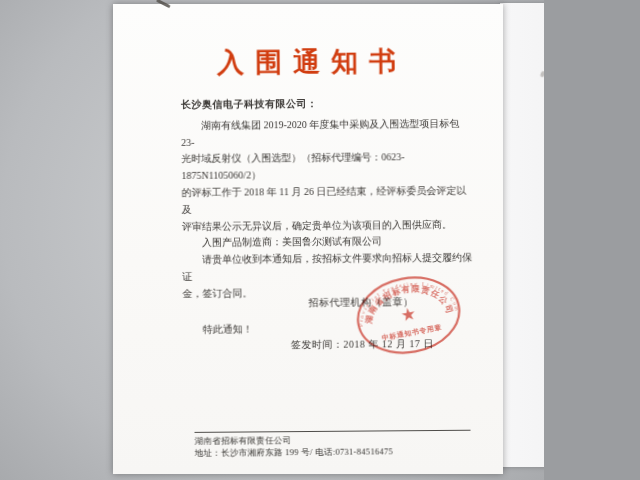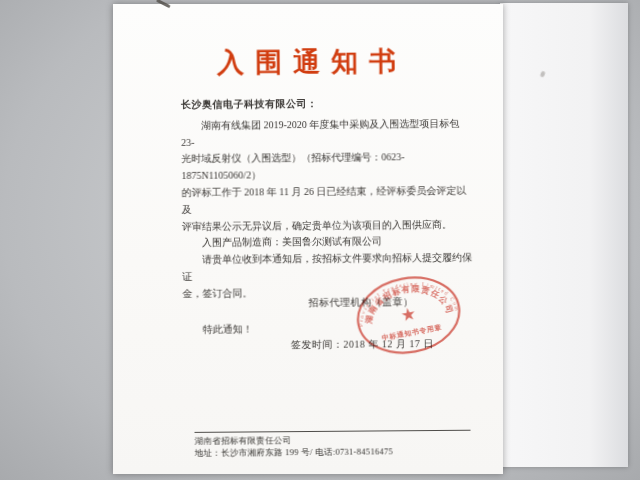--- a/index.html
+++ b/index.html
@@ -1,17 +1,17 @@
 <!DOCTYPE html>
 <html><head>
 <meta charset="utf-8">
 <style>
   html,body{margin:0;padding:0;background:#9b9da0;}
   .screen{
-    position:relative;width:640px;height:480px;overflow:hidden;
+    position:relative;width:544px;height:480px;overflow:hidden;
     background:radial-gradient(ellipse at 50% 45%, #cfd1d3 0%, #b9bbbe 70%, #a8aaad 100%);
     font-family:"Liberation Serif","DejaVu Serif",serif;
   }
   .under-sheet{
     position:absolute;left:500px;top:3px;width:128px;height:464px;
     background:linear-gradient(90deg,#f7f7f8 0%,#f2f2f3 70%,#dcdde0 100%);
     box-shadow:0 0 5px rgba(0,0,0,.25);
   }
   .page{
     position:absolute;left:113px;top:4px;width:390px;height:470px;

